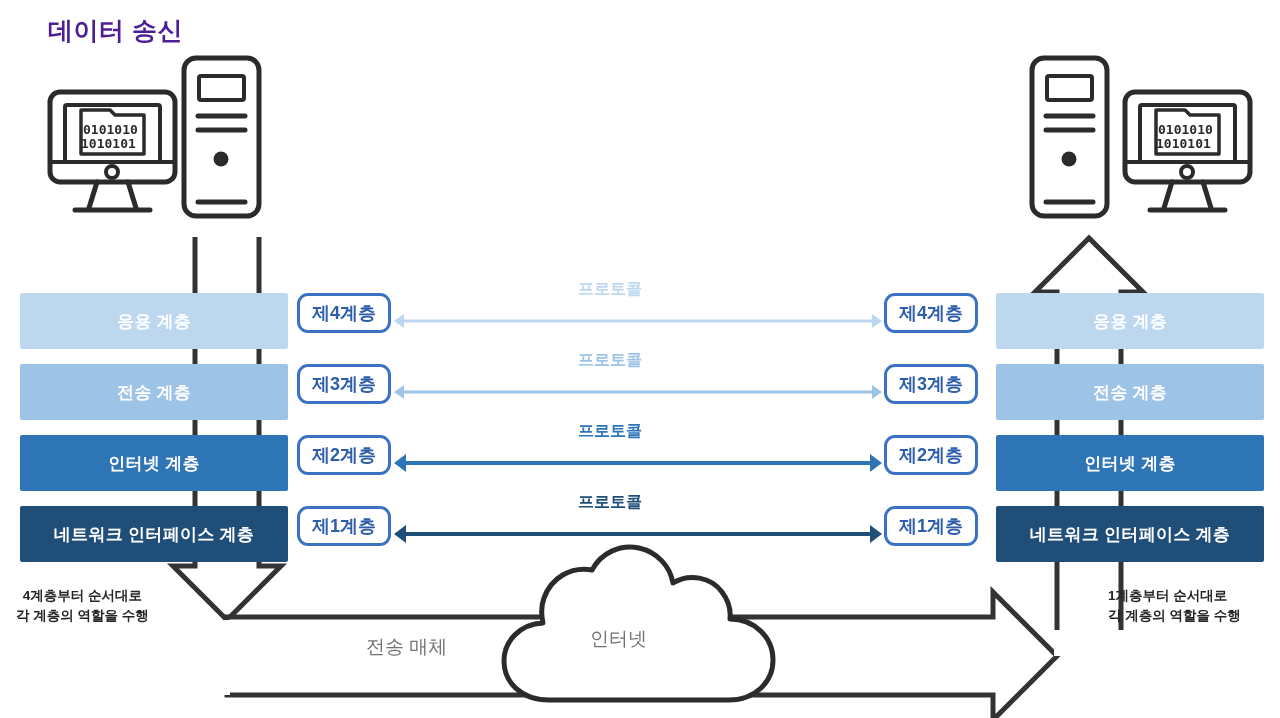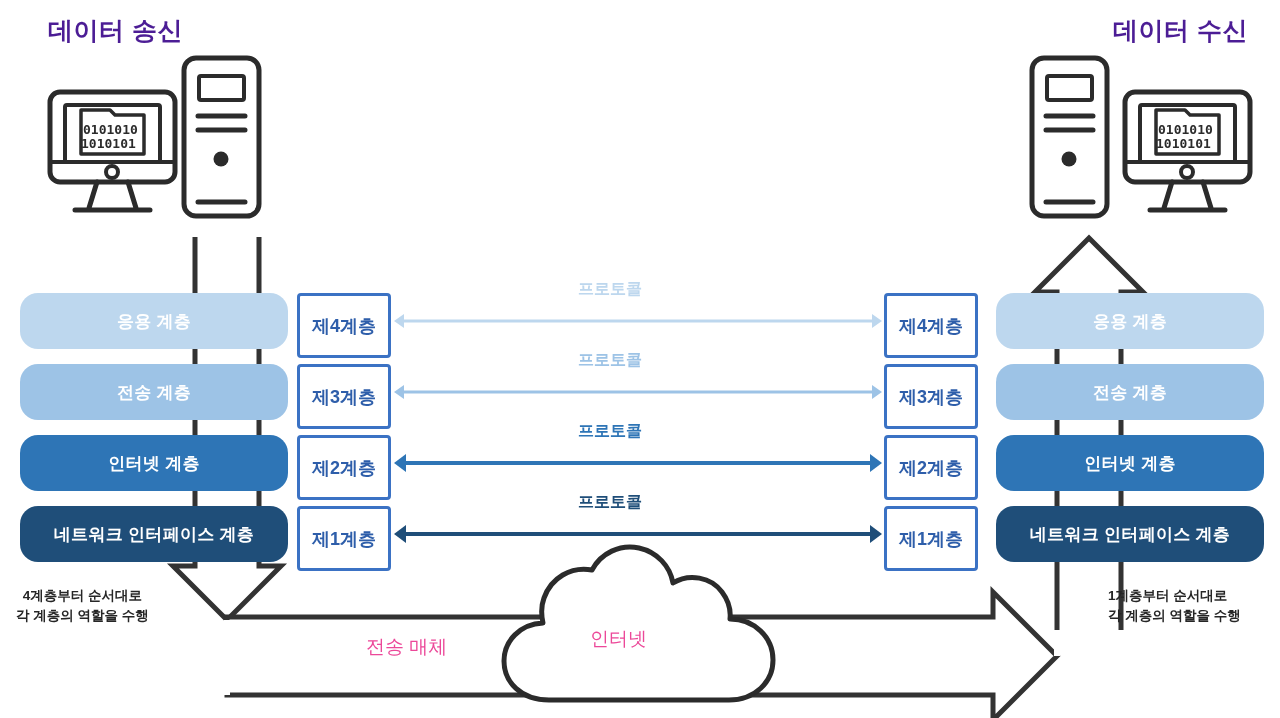--- a/index.html
+++ b/index.html
@@ -27,40 +27,40 @@
     color: #4c1d95;
     letter-spacing: 0.5px;
     white-space: nowrap;
   }
   #heading-left  { left: 48px; top: 14px; }
   #heading-right { left: 1113px; top: 14px; }
 
   
   .layer-box {
     height: 56px;
-    border-radius: 18px;
+    border-radius: 2px;
     display: flex;
     align-items: center;
     justify-content: center;
     color: #ffffff;
     font-size: 17px;
     font-weight: bold;
     letter-spacing: 0.3px;
     white-space: nowrap;
     box-sizing: border-box;
     z-index: 5;
   }
   .layer-left  { left: 20px;  width: 268px; }
   .layer-right { left: 996px; width: 268px; }
 
   
   .num-box {
     width: 94px;
-    height: 65px;
-    border-radius: 4px;
+    height: 40px;
+    border-radius: 11px;
     background: #ffffff;
     border: 3px solid #3B72C4;
     display: flex;
     align-items: center;
     justify-content: center;
     color: #2E5EAA;
     font-size: 18px;
     font-weight: bold;
     box-sizing: border-box;
     z-index: 6;
@@ -87,21 +87,21 @@
     line-height: 1.45;
     white-space: nowrap;
     z-index: 7;
   }
   #note-left  { left: 16px;  top: 586px; text-align: center; }
   #note-right { left: 1108px; top: 586px; text-align: left; }
 
   
   .pipe-label {
     font-size: 19px;
-    color: #ec4899;
+    color: #737373;
     white-space: nowrap;
     z-index: 8;
   }
   #label-media    { left: 366px; top: 634px; }
   #label-internet { left: 590px; top: 626px; text-align: center; }
 
   svg { display: block; overflow: visible; }
   #bg-svg { left: 0; top: 0; z-index: 1; }
   #fg-svg { left: 0; top: 0; z-index: 4; pointer-events: none; }
 </style>
@@ -164,21 +164,20 @@
       <path d="M 5 104 L 130 104" stroke="#2b2b2b" stroke-width="4"></path>
       <circle cx="67" cy="114" r="6" fill="#ffffff" stroke="#2b2b2b" stroke-width="4"></circle>
       <path d="M 52 124 L 44 150 M 83 124 L 91 150 M 30 152 L 105 152" stroke="#2b2b2b" stroke-width="5" fill="none" stroke-linecap="round"></path>
       <path d="M 36 52 L 65 52 L 70 57 L 99 57 L 99 96 L 36 96 Z" fill="#ffffff" stroke="#2b2b2b" stroke-width="3.5" stroke-linejoin="round"></path>
       <text x="38" y="76" font-family="'DejaVu Sans Mono', monospace" font-size="13" font-weight="bold" fill="#2b2b2b">0101010</text>
       <text x="36" y="90" font-family="'DejaVu Sans Mono', monospace" font-size="13" font-weight="bold" fill="#2b2b2b">1010101</text>
     </g>
   </svg>
 
   <div class="abs heading" id="heading-left">데이터 송신</div>
-  <div class="abs heading" id="heading-right">데이터 수신</div>
 
   <div id="left-layers">
       <div class="abs layer-box layer-left" style="top: 293px; background: rgb(189, 215, 238);">응용 계층</div>
       <div class="abs layer-box layer-left" style="top: 364px; background: rgb(157, 195, 230);">전송 계층</div>
       <div class="abs layer-box layer-left" style="top: 435px; background: rgb(46, 117, 182);">인터넷 계층</div>
       <div class="abs layer-box layer-left" style="top: 506px; background: rgb(31, 78, 121);">네트워크 인터페이스 계층</div>
     </div>
 
   <div id="right-layers">
       <div class="abs layer-box layer-right" style="top: 293px; background: rgb(189, 215, 238);">응용 계층</div>

